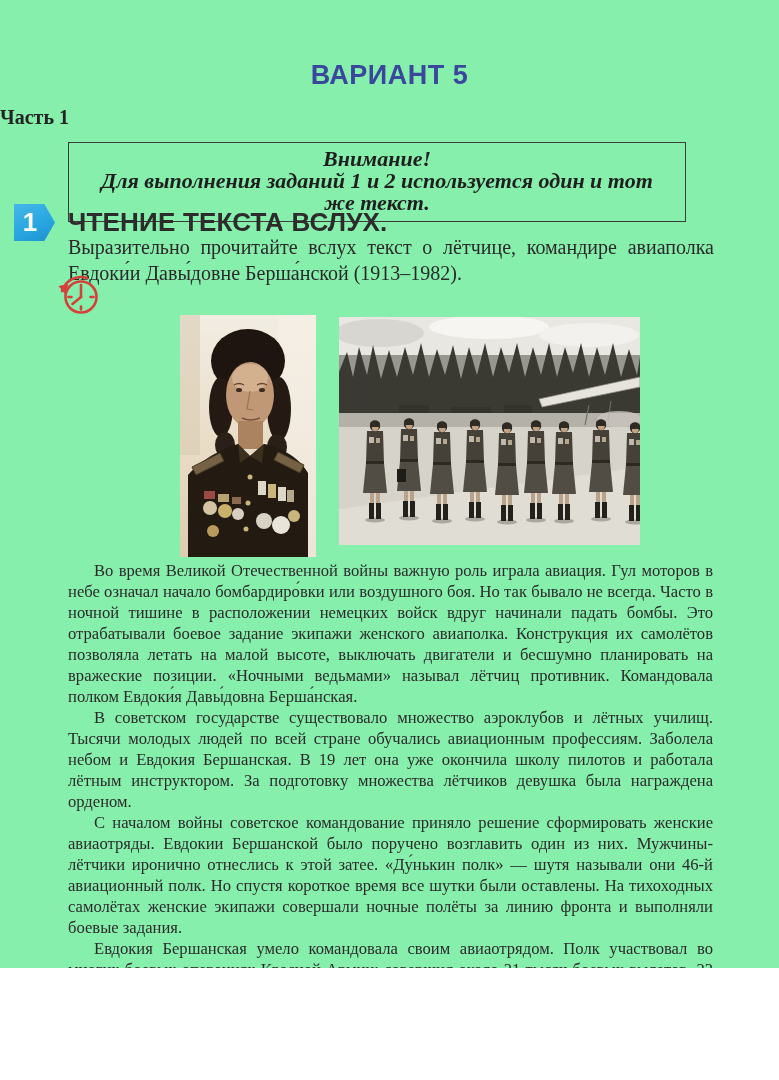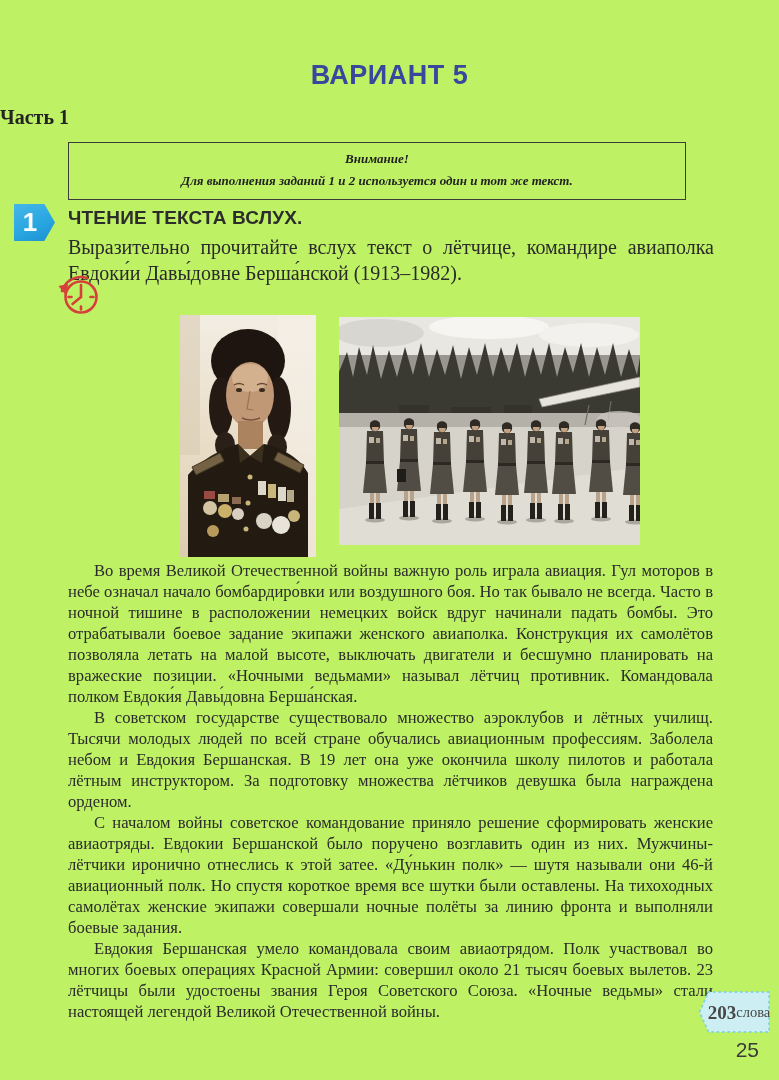--- a/index.html
+++ b/index.html
@@ -1,44 +1,44 @@
 <!DOCTYPE html>
 <html lang="ru"><head>
 <meta charset="utf-8">
 <style>
   html,body{margin:0;padding:0;background:#ffffff;}
   .page{
-    position:relative;width:779px;height:1080px;margin:0 auto;background:#bef264;
+    position:relative;width:779px;height:968px;margin:0 auto;background:#86efac;
     font-family:"Liberation Serif",serif;color:#2e2e2e;overflow:hidden;
   }
   .variant-title{
     position:absolute;top:60px;left:0;width:100%;text-align:center;
     font-family:"Liberation Sans",sans-serif;font-weight:bold;font-size:27px;
     color:#39489c;letter-spacing:.5px;
   }
   .part-title{
     position:absolute;top:106px;left:0;width:100%;
     font-family:Liberation Serif, serif;font-weight:bold;font-size:20px;color:#232323;
   }
   .attention-box{
     position:absolute;left:68px;top:142px;width:618px;box-sizing:border-box;
     border:1.6px solid #3c3c3c;padding:5px 16px 7px;text-align:center;
-    font-style:italic;font-weight:bold;font-size:13px;color:#1f1f1f;
+    font-style:italic;font-weight:bold;font-size:22px;color:#1f1f1f;
   }
   .attention-box .line{line-height:22px;}
   .task-badge{
     position:absolute;left:14px;top:204px;width:41px;height:37px;box-sizing:border-box;
     background:linear-gradient(155deg,#47b6e8 0%,#29a7e1 55%,#1b90d0 100%);
     clip-path:polygon(0 0,74% 0,100% 50%,74% 100%,0 100%);
     display:flex;align-items:center;justify-content:center;padding-right:9px;
     font-family:"Liberation Sans",sans-serif;font-weight:bold;font-size:26px;color:#ffffff;
   }
   .task-heading{
     position:absolute;left:68px;top:207px;
-    font-family:"Liberation Sans",sans-serif;font-weight:600;font-size:19px;
+    font-family:"Liberation Sans",sans-serif;font-weight:600;font-size:26px;
     color:#2c2c2c;letter-spacing:.2px;text-align:right;
   }
   .instruction{
     position:absolute;left:68px;top:234px;width:646px;
     font-size:20px;line-height:26px;text-align:justify;color:#2a2a2a;
   }
   .timer-row{position:absolute;left:56px;top:270px;display:flex;align-items:center;gap:13px;}
   .timer-icon{width:48px;height:48px;flex:0 0 auto;}
   .timer-text{font-size:17px;color:#2a2a2a;}
   .timer-highlight{color:#d5413a;font-weight:bold;}

